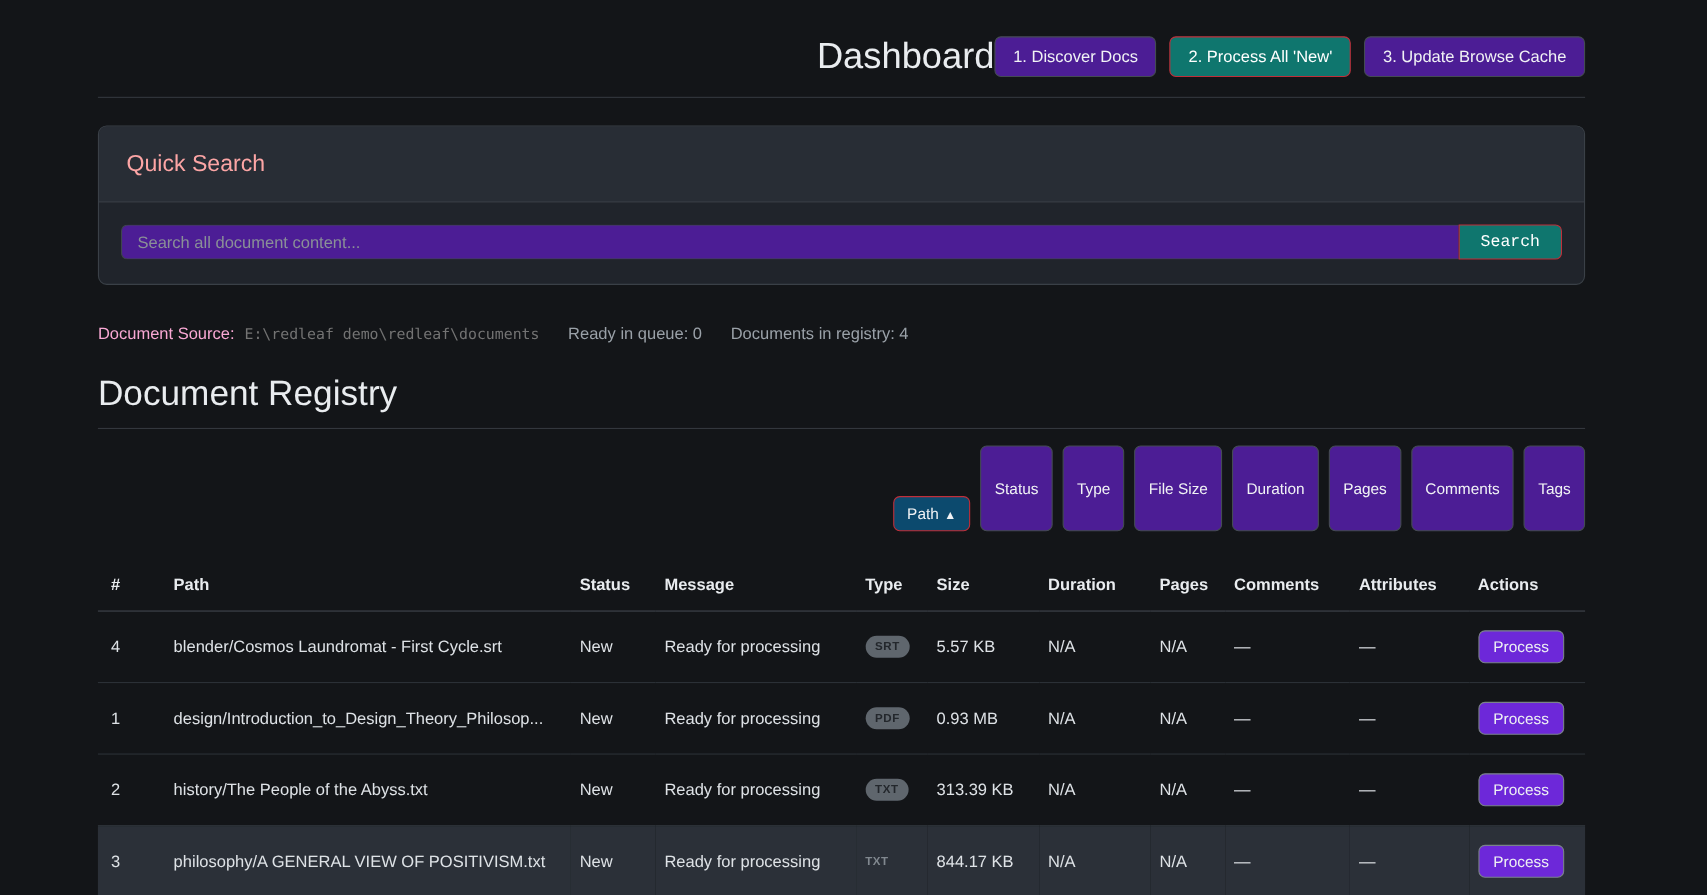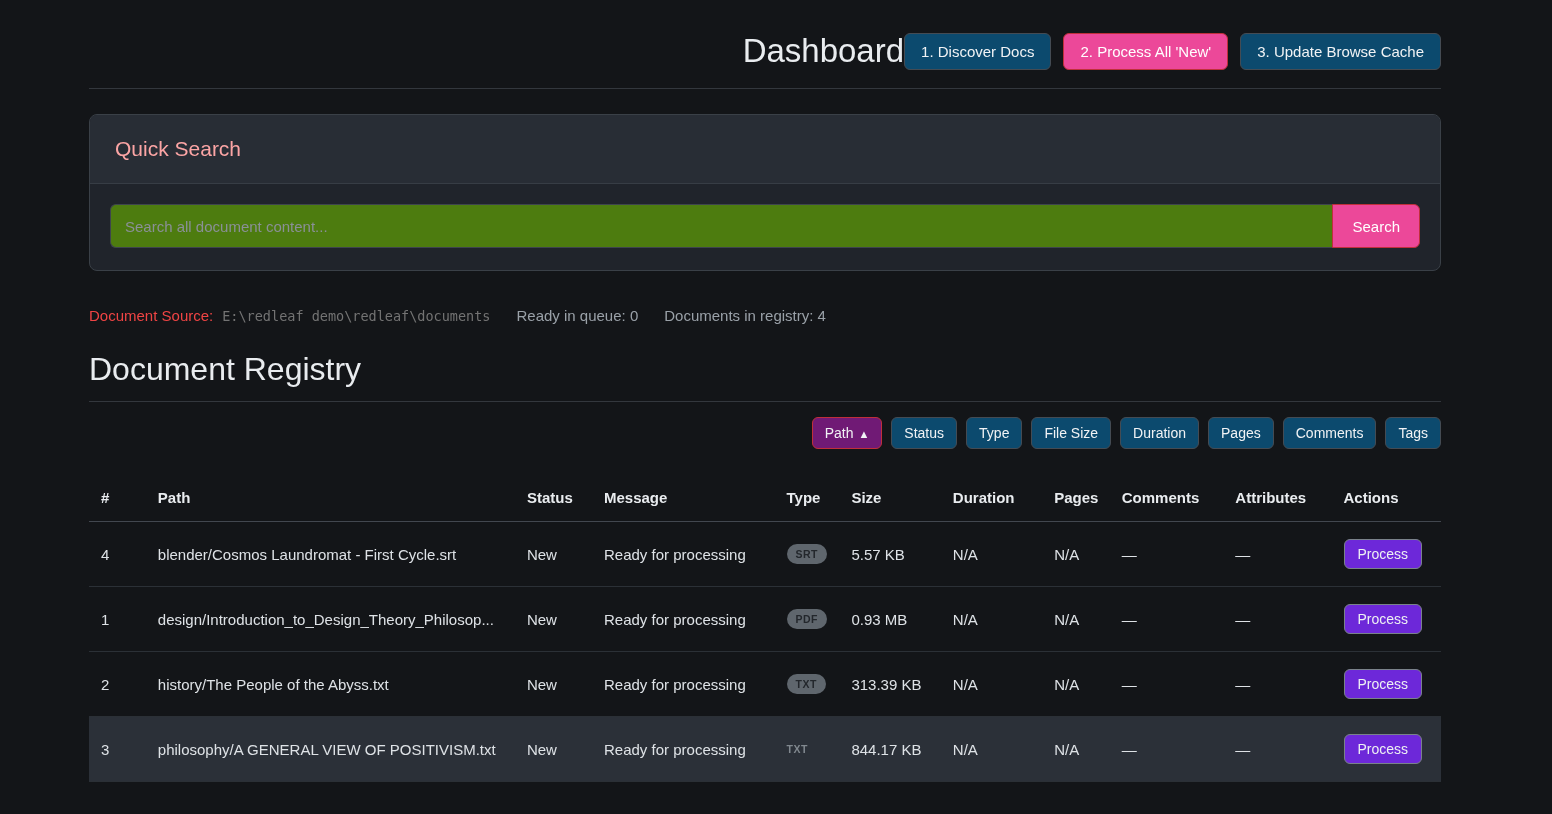--- a/index.html
+++ b/index.html
@@ -17,79 +17,80 @@
   .page-header { display: flex; align-items: center; justify-content: flex-end; }
   h1.page-title { margin: 0; font-size: 33px; font-weight: 300; color: #e9ecef; }
   .header-actions { display: flex; gap: 12px; }
   .btn {
     font-family: "Liberation Sans", sans-serif;
     font-size: 15px;
     border-radius: 6px;
     padding: 9px 16px;
     cursor: pointer;
     color: #f1f3f5;
-    background: #0c4a6e;
+    background: #4c1d95;
     border: 1px solid #444b53;
   }
-  .btn-danger { background: #ec4899; border-color: #c02f3a; color: #fff; }
+  .btn-danger { background: #0f766e; border-color: #c02f3a; color: #fff; }
 
   hr.rule { border: none; border-top: 1px solid #33373d; margin: 18px 0 0 0; }
 
   
   .card {
     margin-top: 25px;
     border: 1px solid #3a4047;
     border-radius: 8px;
     overflow: hidden;
     background: #20242b;
   }
   .card-header { background: #282d35; border-bottom: 1px solid #373d45; padding: 21px 24px; }
   .card-header h2 { margin: 1px; font-size: 21px; font-weight: 300; color: #fca5a5; }
   .card-body { padding: 20px 20px 22px 20px; }
   .input-group { display: flex; width: 100%; }
   .search-input {
     flex: 1;
-    background: #4d7c0f;
+    background: #4c1d95;
     border: 1px solid #3e454d;
     border-right: none;
     border-radius: 6px 0 0 6px;
-    height: 44px;
+    height: 32px;
     padding: 0 14px;
     color: #dee2e6;
     font-size: 15px;
     font-family: "Liberation Sans", sans-serif;
     outline: none;
   }
   .search-input::placeholder { color: #8a9097; }
   .search-btn {
     border-radius: 0 6px 6px 0;
     padding: 0 19px;
     font-size: 15px;
     border: 1px solid #c02f3a;
+    font-family: Liberation Mono, monospace;
   }
 
   
   .status-bar { margin-top: 36px; display: flex; align-items: center; }
-  .muted { color: #ef4444; }
+  .muted { color: #f9a8d4; }
   .status-bar code {
     font-family: "DejaVu Sans Mono", monospace;
     color: #737373;
     font-size: 13.5px;
     margin-left: 9px;
   }
   .status-item { margin-left: 26px; color: #9aa1a8; }
   .status-item:first-child { margin-left: 0; }
 
   
   .section-title { margin: 27px 0 0 0; font-size: 32px; font-weight: 300; color: #e9ecef; }
   hr.rule2 { border: none; border-top: 1px solid #33373d; margin: 13px 0 0 0; }
 
   .sort-row { display: flex; justify-content: flex-end; gap: 9px; margin-top: 15px; }
   .sort-btn { font-size: 14px; padding: 7px 12px; }
-  .sort-btn.active { background: #701a75; border-color: #c02f3a; }
+  .sort-btn.active { background: #0c4a6e; border-color: #c02f3a; margin-top: 46px; }
   .sort-btn .arrow { font-size: 11px; margin-left: 5px; }
 
   
   table.registry { width: 100%; border-collapse: collapse; margin-top: 26px; }
   table.registry th {
     text-align: left;
     font-size: 15px;
     font-weight: bold;
     color: #e9ecef;
     padding: 14px 8px 15px 8px;

